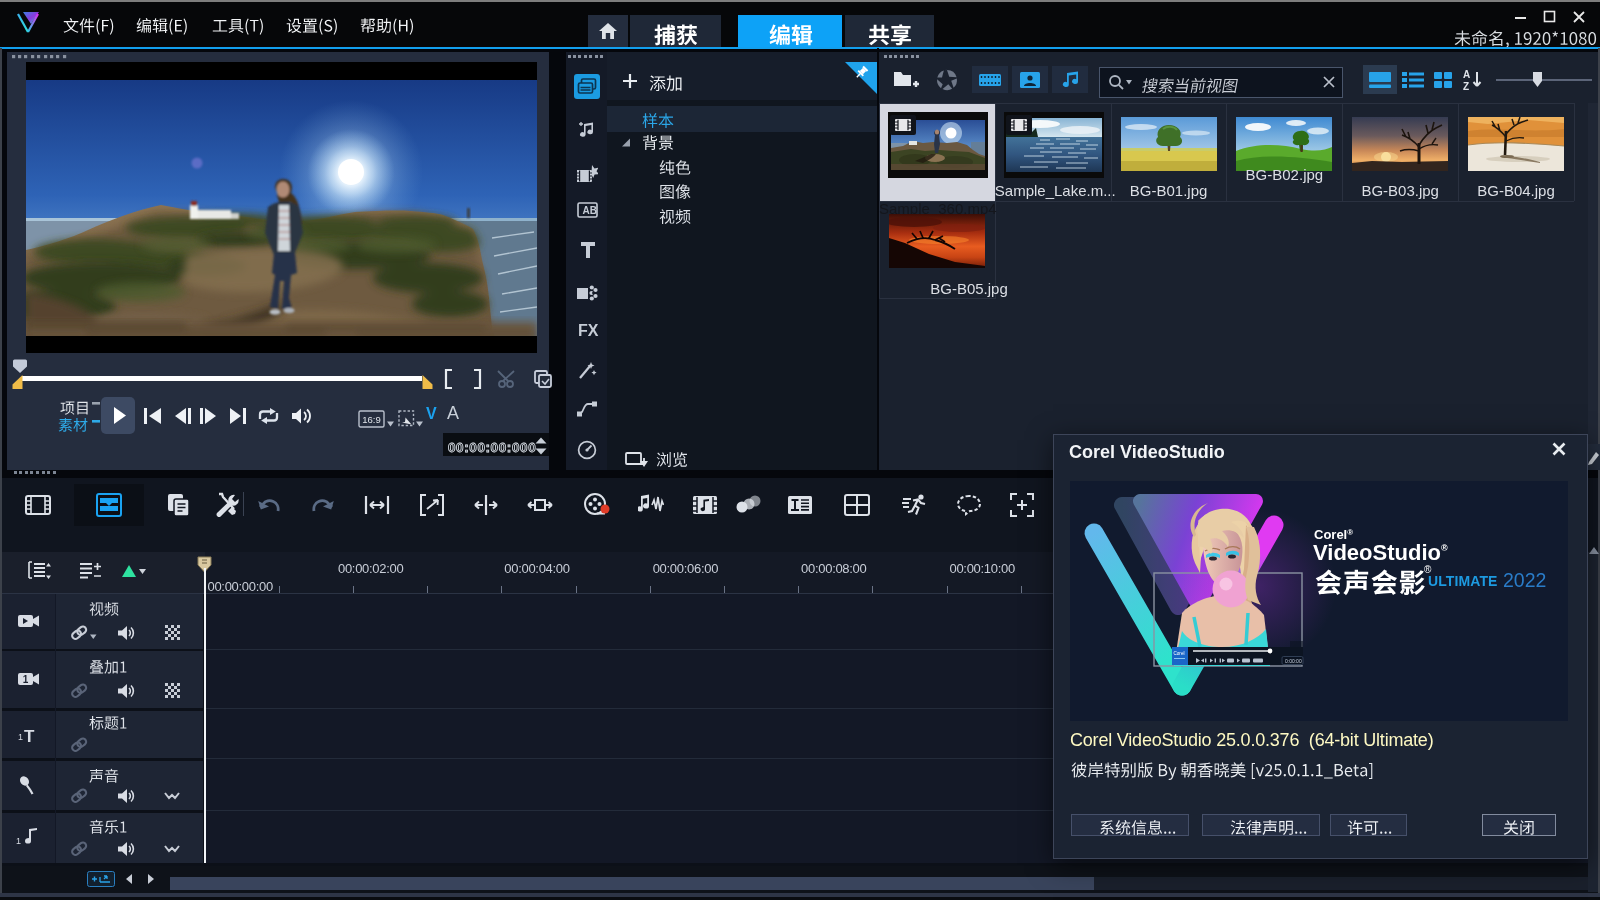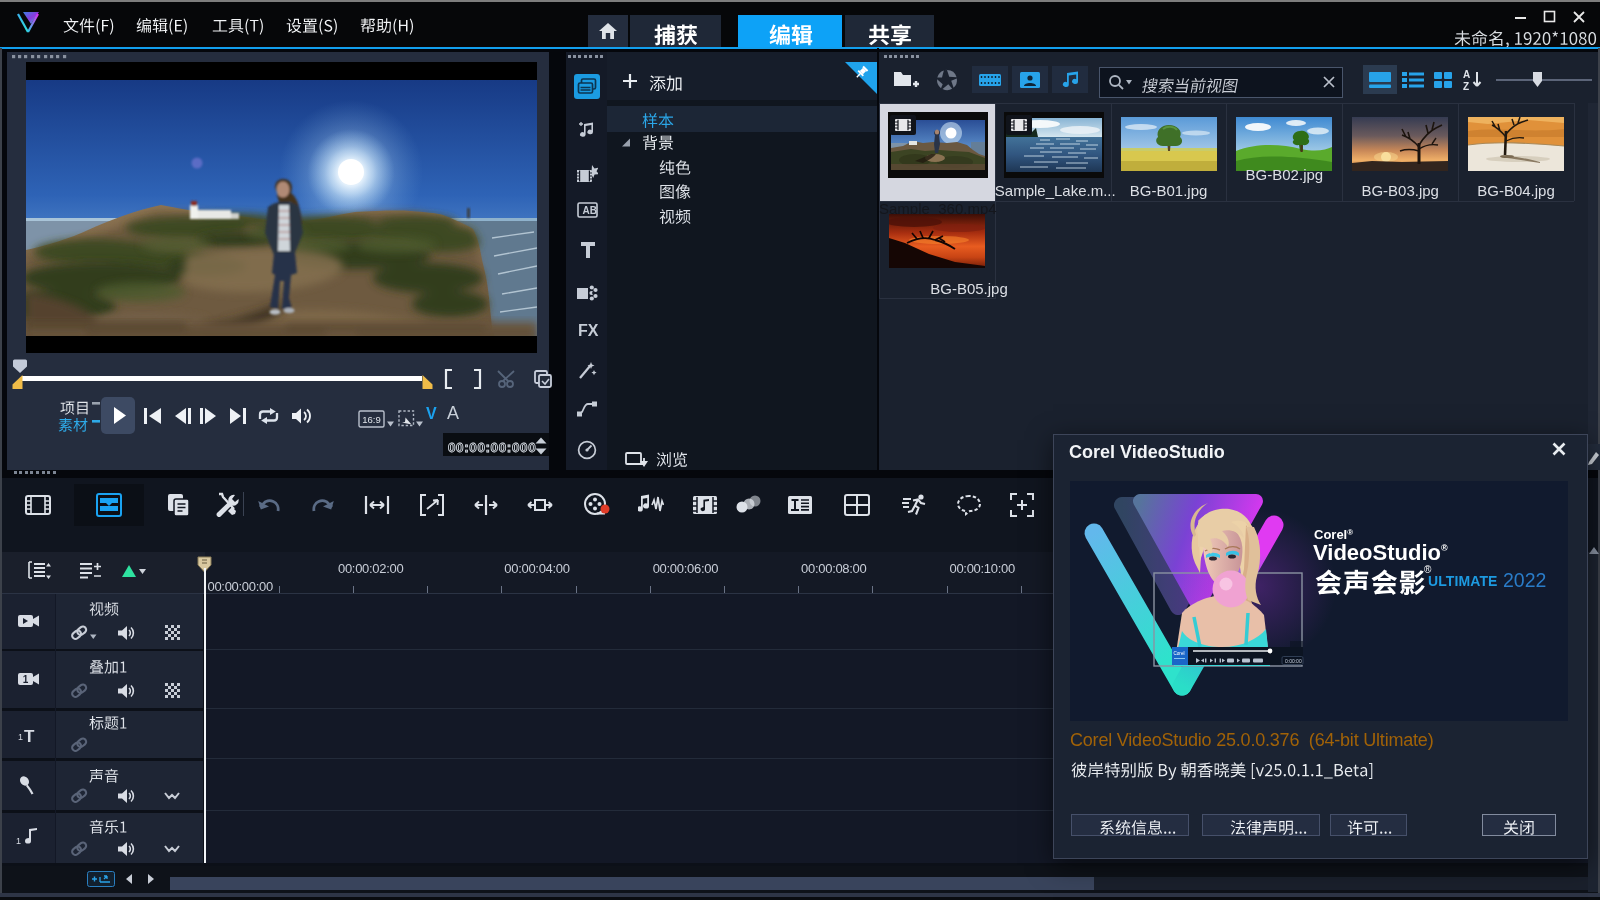--- a/index.html
+++ b/index.html
@@ -1317,21 +1317,21 @@
 <text x="358" y="105" font-size="14" font-weight="bold" fill="#1d9ae0" font-family="Liberation Sans" letter-spacing="0.1">ULTIMATE</text>
 <text x="433" y="106" font-size="19.5" fill="#2a7cc8" font-family="Liberation Sans">2022</text>
 </svg>
     </div>
 <div style="position:absolute;left:1314px;top:563px;">
       <svg width="113" height="40" style="overflow:visible">
         <path fill="#ffffff" transform="translate(1,29.7)" d="M4.3 1.9C5.6 1.4 7.5 1.4 20.9 0.4C21.4 1.1 21.9 1.8 22.2 2.4L25.1 0.6C23.9 -1.4 21.4 -4.2 19.1 -6.3L16.3 -4.9C17.1 -4.2 17.8 -3.3 18.6 -2.5L9.2 -1.9C10.7 -3.3 12.2 -4.9 13.4 -6.4H24.8V-9.6H2.4V-6.4H8.9C7.5 -4.6 6 -3.2 5.3 -2.7C4.5 -1.9 3.9 -1.5 3.2 -1.4C3.6 -0.4 4.1 1.2 4.3 1.9ZM13.4 -23.1C10.8 -19.6 5.9 -16.3 0.7 -14.4C1.5 -13.7 2.6 -12.3 3.1 -11.5C4.5 -12.1 5.9 -12.8 7.2 -13.6V-11.8H19.9V-13.9C21.2 -13 22.7 -12.3 24.1 -11.7C24.6 -12.6 25.6 -13.9 26.4 -14.6C22.4 -15.8 18.1 -18.3 15.4 -20.5L16.3 -21.7ZM9 -14.8C10.7 -15.9 12.2 -17.1 13.6 -18.5C14.9 -17.3 16.6 -16 18.3 -14.8Z M39.7 -22.9V-20.9H29.5V-18.2H39.7V-16.5H31.3V-13.8H52V-16.5H43V-18.2H53.2V-20.9H43V-22.9ZM31.7 -12.3V-8.9C31.7 -6.2 31.4 -2.3 28.4 0.4C29.1 0.8 30.4 1.9 30.9 2.5C32.9 0.7 33.9 -1.7 34.4 -4.1H48.3V-2.6H51.6V-12.3ZM48.3 -6.8H42.9V-9.7H48.3ZM34.8 -6.8C34.9 -7.6 34.9 -8.3 34.9 -8.9V-9.7H39.8V-6.8Z M60.1 1.9C61.4 1.4 63.3 1.4 76.7 0.4C77.2 1.1 77.7 1.8 78 2.4L80.9 0.6C79.7 -1.4 77.2 -4.2 74.9 -6.3L72.1 -4.9C72.9 -4.2 73.6 -3.3 74.4 -2.5L65 -1.9C66.5 -3.3 68 -4.9 69.2 -6.4H80.6V-9.6H58.2V-6.4H64.7C63.3 -4.6 61.8 -3.2 61.1 -2.7C60.3 -1.9 59.7 -1.5 59 -1.4C59.4 -0.4 59.9 1.2 60.1 1.9ZM69.2 -23.1C66.6 -19.6 61.7 -16.3 56.5 -14.4C57.3 -13.7 58.4 -12.3 58.9 -11.5C60.3 -12.1 61.7 -12.8 63 -13.6V-11.8H75.7V-13.9C77 -13 78.5 -12.3 79.9 -11.7C80.4 -12.6 81.4 -13.9 82.2 -14.6C78.2 -15.8 73.9 -18.3 71.2 -20.5L72.1 -21.7ZM64.8 -14.8C66.5 -15.9 68 -17.1 69.4 -18.5C70.7 -17.3 72.4 -16 74.1 -14.8Z M105.7 -22.5C104.3 -20.3 101.6 -18.1 99.3 -16.9C100.1 -16.3 101.1 -15.3 101.6 -14.7C104.2 -16.3 106.9 -18.6 108.8 -21.2ZM106.4 -15.1C104.8 -12.9 101.9 -10.6 99.4 -9.2C100.2 -8.6 101.1 -7.7 101.6 -6.9C104.4 -8.6 107.4 -11.2 109.3 -13.9ZM89.6 -7.5H95.6V-6.1H89.6ZM89.2 -17.2H96V-16.1H89.2ZM89.2 -20H96V-19H89.2ZM87.3 -3.9C86.8 -2.6 85.9 -1.1 84.9 -0.1C85.5 0.3 86.6 1.1 87.1 1.6C88.1 0.5 89.3 -1.5 90 -3.1ZM94.6 -2.9C95.4 -1.6 96.3 0.3 96.7 1.5L99.1 0.3L98.9 -0.2C99.7 0.4 100.6 1.4 101 2.2C104.6 0.2 107.8 -2.8 109.8 -6.5L106.8 -7.6C105.2 -4.5 102 -1.9 98.8 -0.4C98.3 -1.4 97.5 -2.8 96.8 -3.9ZM90.6 -13.7 91 -13H84.9V-10.5H100.1V-13H94.5C94.3 -13.4 94.1 -13.8 93.8 -14.2H99.2V-22H86.1V-14.2H92.9ZM86.6 -9.6V-4H90.9V-0.5C90.9 -0.3 90.9 -0.2 90.6 -0.2C90.3 -0.2 89.5 -0.2 88.6 -0.2C89 0.5 89.4 1.6 89.5 2.4C91 2.4 92.1 2.4 93 2C93.9 1.6 94.1 0.9 94.1 -0.4V-4H98.8V-9.6Z"></path>
       </svg>
     </div>
 <div style="position:absolute;left:1424px;top:559px;"><span style="font:10px 'Liberation Sans';color:#fff;">®</span></div>
-<div style="position:absolute;left:1070px;top:730px;"><span style="font:18px 'Liberation Sans';color:#a16207;letter-spacing:-0.2px;">Corel VideoStudio 25.0.0.376&nbsp; (64-bit Ultimate)</span></div>
+<div style="position:absolute;left:1070px;top:730px;"><span style="font:18px 'Liberation Sans';color:#fef9c3;letter-spacing:-0.2px;">Corel VideoStudio 25.0.0.376&nbsp; (64-bit Ultimate)</span></div>
 <div style="position:absolute;left:1070px;top:758px;">
       <svg width="305" height="24" style="overflow:visible">
         <path fill="#e8ebef" transform="translate(1,18.2)" d="M4 -13.8C3.3 -12.7 2 -11.3 0.7 -10.4C0.9 -10.2 1.2 -9.7 1.4 -9.4C2.8 -10.4 4.3 -11.9 5.2 -13.4ZM4.3 -10.2C3.4 -8.5 1.9 -6.8 0.5 -5.7C0.7 -5.5 1.1 -4.8 1.2 -4.5C1.7 -5 2.3 -5.6 2.8 -6.2V1.3H4V-7.7C4.6 -8.3 5 -9.1 5.4 -9.8ZM6.2 -11.4V-7.1C6.2 -4.8 6.1 -1.7 4.5 0.4C4.7 0.6 5.2 1 5.4 1.2C6.9 -0.9 7.3 -3.9 7.4 -6.3H7.6C8.2 -4.5 9 -3 10.2 -1.8C9.1 -0.8 7.8 -0.1 6.5 0.3C6.7 0.5 7 1 7.2 1.3C8.5 0.8 9.9 0 11 -0.9C12.1 0 13.4 0.8 14.9 1.3C15.1 1 15.5 0.5 15.7 0.2C14.3 -0.2 13 -0.9 11.9 -1.8C13.2 -3.1 14.1 -4.9 14.7 -7.1L13.9 -7.4L13.7 -7.4H11.2V-10.3H13.9C13.7 -9.5 13.5 -8.7 13.3 -8.2L14.4 -7.9C14.7 -8.7 15.1 -10.1 15.5 -11.3L14.6 -11.5L14.4 -11.4H11.2V-13.9H10V-11.4ZM10 -10.3V-7.4H7.4V-10.3ZM13.2 -6.3C12.7 -4.8 11.9 -3.6 11 -2.6C10 -3.6 9.3 -4.9 8.7 -6.3Z M18.5 -8.7V-5.5C18.5 -3.8 18.4 -1.5 17.1 0.2C17.3 0.4 17.9 0.8 18.1 1C19.5 -0.8 19.7 -3.5 19.7 -5.5V-7.6H31.9V-8.7ZM20.3 -3.3V-2.2H25.5V1.3H26.7V-2.2H32.2V-3.3H26.7V-5.1H31.3V-6.2H21.1V-5.1H25.5V-3.3ZM24.1 -13.9V-11.1H19.8V-13.2H18.6V-10H31.1V-13.2H29.8V-11.1H25.4V-13.9Z M40.5 -3.5C41.3 -2.7 42.2 -1.6 42.6 -0.8L43.6 -1.4C43.2 -2.2 42.3 -3.3 41.5 -4.1ZM43.6 -13.9V-12.1H40.4V-10.9H43.6V-8.8H39.4V-7.7H45.6V-5.7H39.7V-4.5H45.6V-0.2C45.6 0 45.5 0.1 45.3 0.1C45 0.1 44.1 0.1 43.1 0.1C43.3 0.4 43.4 1 43.5 1.3C44.7 1.3 45.6 1.3 46.1 1.1C46.6 0.9 46.8 0.5 46.8 -0.2V-4.5H48.7V-5.7H46.8V-7.7H48.8V-8.8H44.8V-10.9H48V-12.1H44.8V-13.9ZM34.6 -12.6C34.5 -10.5 34.1 -8.4 33.6 -7C33.9 -6.9 34.4 -6.6 34.6 -6.5C34.8 -7.2 35.1 -8.2 35.2 -9.3H36.5V-5.2C35.5 -4.9 34.5 -4.7 33.8 -4.5L34 -3.2L36.5 -4V1.3H37.7V-4.4L39.4 -4.9L39.3 -6.1L37.7 -5.6V-9.3H39.3V-10.5H37.7V-13.8H36.5V-10.5H35.4C35.5 -11.1 35.6 -11.7 35.6 -12.4Z M59.8 -11.9V-2.7H61V-11.9ZM63.3 -13.5V-0.3C63.3 0 63.2 0.1 62.9 0.1C62.6 0.1 61.7 0.1 60.5 0.1C60.7 0.4 60.9 1 61 1.3C62.5 1.3 63.3 1.3 63.9 1.1C64.3 0.9 64.6 0.5 64.6 -0.3V-13.5ZM52.2 -12H56.4V-8.8H52.2ZM51 -13.1V-7.7H57.6V-13.1ZM53.4 -7.3 53.3 -5.9H50.4V-4.7H53.2C52.9 -2.4 52.1 -0.6 50 0.5C50.3 0.7 50.7 1.1 50.8 1.4C53.2 0.1 54 -2.1 54.4 -4.7H56.6C56.5 -1.6 56.3 -0.4 56.1 -0.1C55.9 0 55.8 0 55.5 0C55.3 0 54.6 0 53.9 -0C54.1 0.3 54.3 0.8 54.3 1.2C55 1.2 55.7 1.2 56.1 1.1C56.5 1.1 56.8 1 57.1 0.6C57.5 0.1 57.7 -1.3 57.9 -5.3C57.9 -5.5 57.9 -5.9 57.9 -5.9H54.5L54.5 -7.3Z M67.7 -13.5V-7C67.7 -4.5 67.6 -1.5 66.5 0.6C66.8 0.8 67.2 1.1 67.4 1.4C68.4 -0.3 68.7 -2.5 68.8 -4.7H71.1V1.3H72.2V-5.8H68.9L68.9 -7V-8.2H73.2V-9.3H71.8V-13.9H70.7V-9.3H68.9V-13.5ZM80.1 -7.9C79.7 -6 79.1 -4.4 78.3 -3.1C77.5 -4.5 76.9 -6.1 76.5 -7.9ZM74 -12.7V-7C74 -4.6 73.8 -1.5 72.6 0.7C72.8 0.9 73.3 1.2 73.5 1.4C75 -1 75.2 -4.3 75.2 -7V-7.9H75.5C75.9 -5.7 76.6 -3.7 77.5 -2.1C76.7 -1 75.6 -0.2 74.5 0.3C74.7 0.6 75.1 1.1 75.2 1.4C76.3 0.8 77.4 -0 78.2 -1.1C79 -0 79.9 0.8 81 1.4C81.2 1 81.6 0.6 81.9 0.4C80.7 -0.2 79.8 -1 79 -2C80.1 -3.8 81 -6 81.4 -8.9L80.6 -9.1L80.4 -9H75.2V-11.7C77.4 -11.9 79.9 -12.2 81.6 -12.7L80.9 -13.7C79.2 -13.3 76.4 -12.9 74 -12.7Z M87.9 0H91.7C94.4 0 96.3 -1.2 96.3 -3.5C96.3 -5.2 95.3 -6.2 93.8 -6.4V-6.5C95 -6.9 95.6 -7.9 95.6 -9.1C95.6 -11.3 93.9 -12.1 91.4 -12.1H87.9ZM89.4 -7V-10.9H91.2C93.1 -10.9 94.1 -10.4 94.1 -8.9C94.1 -7.7 93.3 -7 91.2 -7ZM89.4 -1.2V-5.8H91.5C93.6 -5.8 94.8 -5.1 94.8 -3.6C94.8 -2 93.6 -1.2 91.5 -1.2Z M98.7 3.9C100.5 3.9 101.4 2.5 102.1 0.8L105.4 -9H104L102.3 -4C102.1 -3.2 101.8 -2.3 101.6 -1.5H101.5C101.2 -2.3 100.9 -3.2 100.6 -4L98.8 -9H97.3L100.8 0L100.7 0.7C100.3 1.8 99.6 2.6 98.6 2.6C98.4 2.6 98.1 2.5 97.9 2.5L97.6 3.7C97.9 3.8 98.3 3.9 98.7 3.9Z M111.8 -6.3H116V-5H111.8ZM111.8 -8.6H116V-7.3H111.8ZM110 -2.7V-1.6H113.3V1.3H114.5V-1.6H117.7V-2.7H114.5V-4H117.2V-9.6H114.5V-10.9H117.7V-12H114.5V-13.9H113.3V-12H110.2V-10.9H113.3V-9.6H110.7V-4H113.3V-2.7ZM123.3 -8V-5.2H119.7C119.7 -5.8 119.8 -6.4 119.8 -7V-8ZM123.3 -9.1H119.8V-11.9H123.3ZM118.6 -13.1V-7C118.6 -4.5 118.4 -1.5 116.2 0.6C116.5 0.8 117 1.1 117.2 1.4C118.7 -0.1 119.3 -2.1 119.6 -4.1H123.3V-0.2C123.3 0 123.2 0.1 122.9 0.1C122.7 0.1 121.9 0.1 121 0.1C121.2 0.4 121.4 1 121.5 1.3C122.7 1.3 123.4 1.3 123.9 1.1C124.3 0.9 124.5 0.5 124.5 -0.2V-13.1Z M130.4 -1.8H137.9V-0.3H130.4ZM130.4 -2.7V-4.2H137.9V-2.7ZM129.2 -5.2V1.3H130.4V0.7H137.9V1.3H139.2V-5.2ZM138.7 -13.7C136.3 -13.1 131.8 -12.7 128.1 -12.5C128.2 -12.2 128.4 -11.7 128.4 -11.4C130 -11.5 131.7 -11.6 133.4 -11.8V-10.1H126.8V-8.9H132.1C130.6 -7.4 128.5 -6 126.4 -5.3C126.7 -5 127.1 -4.6 127.3 -4.3C129.5 -5.2 131.9 -6.9 133.4 -8.9V-5.7H134.7V-8.9C136.3 -7 138.8 -5.3 140.9 -4.5C141.1 -4.8 141.5 -5.2 141.8 -5.5C139.8 -6.2 137.5 -7.5 136.1 -8.9H141.4V-10.1H134.7V-11.9C136.5 -12.1 138.3 -12.4 139.6 -12.8Z M146.9 -6.8V-3.1H144.6V-6.8ZM146.9 -7.9H144.6V-11.6H146.9ZM143.6 -12.7V-0.6H144.6V-1.9H147.9V-12.7ZM156.1 -10.7C155.4 -9.9 154.6 -9.3 153.5 -8.7C153.2 -9.3 152.8 -10 152.6 -10.8L157.5 -11.3L157.4 -12.3L152.3 -11.8C152.1 -12.4 152 -13.1 152 -13.8H150.9C150.9 -13.1 151 -12.3 151.2 -11.7L148.5 -11.4L148.7 -10.4L151.4 -10.6C151.7 -9.8 152.1 -8.9 152.5 -8.2C151.3 -7.7 149.8 -7.3 148.4 -7C148.6 -6.8 149 -6.3 149.2 -6C150.5 -6.4 151.9 -6.8 153.1 -7.4C154 -6.3 155.1 -5.7 156.2 -5.7C157.3 -5.7 157.7 -6.2 157.9 -7.9C157.6 -8 157.2 -8.2 157 -8.4C156.9 -7.2 156.7 -6.8 156.3 -6.8C155.6 -6.7 154.9 -7.2 154.2 -7.9C155.4 -8.5 156.4 -9.3 157.2 -10.3ZM148.4 -5V-4H151C150.8 -1.7 150.2 -0.4 147.7 0.3C148 0.5 148.4 1 148.5 1.3C151.3 0.4 152 -1.3 152.2 -4H153.8V-0.4C153.8 0.7 154.1 1.1 155.3 1.1C155.5 1.1 156.6 1.1 156.8 1.1C157.8 1.1 158.1 0.6 158.2 -1.2C157.9 -1.3 157.4 -1.5 157.2 -1.6C157.1 -0.2 157 0.1 156.7 0.1C156.5 0.1 155.6 0.1 155.5 0.1C155.1 0.1 155 0 155 -0.4V-4H157.9V-5Z M170.3 -13.9C170 -13.2 169.4 -12.2 168.9 -11.6H164.5L165.1 -11.8C164.8 -12.4 164.2 -13.3 163.6 -13.9L162.6 -13.5C163.1 -12.9 163.6 -12.1 163.8 -11.6H160.4V-10.4H166.4V-9.1H161.3V-8H166.4V-6.6H159.8V-5.5H166.3C166.2 -5.1 166.2 -4.6 166.1 -4.2H160.2V-3.1H165.7C164.9 -1.4 163.3 -0.4 159.5 0.2C159.7 0.4 160 1 160.1 1.3C164.4 0.6 166.2 -0.8 167 -3C168.3 -0.6 170.6 0.7 173.9 1.3C174.1 0.9 174.4 0.4 174.7 0.1C171.6 -0.2 169.4 -1.3 168.3 -3.1H174.3V-4.2H167.4C167.5 -4.6 167.5 -5.1 167.6 -5.5H174.5V-6.6H167.7V-8H173V-9.1H167.7V-10.4H173.7V-11.6H170.2C170.7 -12.1 171.2 -12.9 171.6 -13.5Z M180.8 2.8H184V1.9H181.9V-12.2H184V-13.1H180.8Z M188.1 0H189.8L193 -9H191.5L189.8 -3.9C189.5 -3 189.2 -2.1 189 -1.2H188.9C188.6 -2.1 188.3 -3 188.1 -3.9L186.4 -9H184.8Z M193.9 0H201.5V-1.3H198.2C197.6 -1.3 196.8 -1.2 196.2 -1.2C199 -3.9 201 -6.3 201 -8.8C201 -10.9 199.6 -12.3 197.4 -12.3C195.9 -12.3 194.8 -11.6 193.9 -10.5L194.7 -9.7C195.4 -10.5 196.3 -11.1 197.2 -11.1C198.7 -11.1 199.5 -10.1 199.5 -8.7C199.5 -6.6 197.7 -4.2 193.9 -0.9Z M206.7 0.2C208.7 0.2 210.6 -1.3 210.6 -3.9C210.6 -6.6 209 -7.8 207 -7.8C206.3 -7.8 205.7 -7.6 205.2 -7.3L205.5 -10.8H210V-12.1H204.2L203.8 -6.5L204.6 -5.9C205.3 -6.4 205.8 -6.6 206.6 -6.6C208.1 -6.6 209.1 -5.6 209.1 -3.9C209.1 -2.1 208 -1 206.5 -1C205.1 -1 204.2 -1.7 203.6 -2.4L202.8 -1.4C203.6 -0.6 204.8 0.2 206.7 0.2Z M213.8 0.2C214.4 0.2 214.9 -0.2 214.9 -0.9C214.9 -1.6 214.4 -2.1 213.8 -2.1C213.2 -2.1 212.7 -1.6 212.7 -0.9C212.7 -0.2 213.2 0.2 213.8 0.2Z M220.7 0.2C223 0.2 224.4 -1.9 224.4 -6.1C224.4 -10.3 223 -12.3 220.7 -12.3C218.4 -12.3 216.9 -10.3 216.9 -6.1C216.9 -1.9 218.4 0.2 220.7 0.2ZM220.7 -1C219.3 -1 218.4 -2.5 218.4 -6.1C218.4 -9.6 219.3 -11.1 220.7 -11.1C222.1 -11.1 223 -9.6 223 -6.1C223 -2.5 222.1 -1 220.7 -1Z M227.6 0.2C228.1 0.2 228.6 -0.2 228.6 -0.9C228.6 -1.6 228.1 -2.1 227.6 -2.1C226.9 -2.1 226.5 -1.6 226.5 -0.9C226.5 -0.2 226.9 0.2 227.6 0.2Z M231.3 0H237.9V-1.3H235.5V-12.1H234.3C233.7 -11.7 232.9 -11.4 231.8 -11.2V-10.3H234V-1.3H231.3Z M241.3 0.2C241.9 0.2 242.4 -0.2 242.4 -0.9C242.4 -1.6 241.9 -2.1 241.3 -2.1C240.7 -2.1 240.2 -1.6 240.2 -0.9C240.2 -0.2 240.7 0.2 241.3 0.2Z M245 0H251.7V-1.3H249.2V-12.1H248.1C247.4 -11.7 246.7 -11.4 245.6 -11.2V-10.3H247.7V-1.3H245Z M253 2.3H261.7V1.3H253Z M263.6 0H267.5C270.2 0 272.1 -1.2 272.1 -3.5C272.1 -5.2 271 -6.2 269.6 -6.4V-6.5C270.7 -6.9 271.4 -7.9 271.4 -9.1C271.4 -11.3 269.7 -12.1 267.2 -12.1H263.6ZM265.2 -7V-10.9H267C268.9 -10.9 269.9 -10.4 269.9 -8.9C269.9 -7.7 269 -7 267 -7ZM265.2 -1.2V-5.8H267.3C269.4 -5.8 270.6 -5.1 270.6 -3.6C270.6 -2 269.3 -1.2 267.3 -1.2Z M278 0.2C279.2 0.2 280.1 -0.2 280.9 -0.7L280.4 -1.7C279.7 -1.3 279 -1 278.1 -1C276.4 -1 275.3 -2.2 275.2 -4.1H281.2C281.2 -4.4 281.3 -4.7 281.3 -5C281.3 -7.5 280 -9.2 277.7 -9.2C275.6 -9.2 273.7 -7.4 273.7 -4.5C273.7 -1.5 275.6 0.2 278 0.2ZM275.1 -5.2C275.3 -7 276.4 -8 277.7 -8C279.1 -8 279.9 -7 279.9 -5.2Z M286.3 0.2C286.8 0.2 287.4 0 287.9 -0.1L287.6 -1.3C287.3 -1.1 287 -1 286.6 -1C285.6 -1 285.2 -1.6 285.2 -2.7V-7.7H287.7V-9H285.2V-11.5H284L283.8 -9L282.4 -8.9V-7.7H283.7V-2.8C283.7 -1 284.4 0.2 286.3 0.2Z M291.8 0.2C292.9 0.2 293.9 -0.4 294.7 -1.1H294.8L294.9 0H296.1V-5.5C296.1 -7.7 295.2 -9.2 293 -9.2C291.6 -9.2 290.3 -8.5 289.5 -8L290.1 -7C290.8 -7.5 291.8 -7.9 292.8 -7.9C294.3 -7.9 294.6 -6.8 294.6 -5.7C290.8 -5.2 289.1 -4.3 289.1 -2.3C289.1 -0.7 290.3 0.2 291.8 0.2ZM292.2 -1C291.3 -1 290.6 -1.4 290.6 -2.4C290.6 -3.6 291.6 -4.3 294.6 -4.7V-2.2C293.8 -1.4 293 -1 292.2 -1Z M298 2.8H301.3V-13.1H298V-12.2H300.2V1.9H298Z"></path>
       </svg>
     </div>
 <div style="position:absolute;left:1071px;top:814px;width:118px;height:22px;background:#242d41;border:1px solid #46506a;"></div>
 <div style="position:absolute;left:1098px;top:816px;">
       <svg width="79" height="24" style="overflow:visible">
         <path fill="#eef1f5" transform="translate(1,17.6)" d="M4.6 -3.6C3.7 -2.4 2.4 -1.2 1.1 -0.5C1.4 -0.3 1.9 0.1 2.2 0.3C3.4 -0.5 4.8 -1.9 5.8 -3.2ZM10.2 -3C11.5 -2 13.2 -0.5 14 0.4L15 -0.4C14.1 -1.3 12.5 -2.7 11.1 -3.7ZM10.6 -7.1C11 -6.7 11.5 -6.3 11.9 -5.8L4.9 -5.3C7.3 -6.5 9.7 -8 12.1 -9.8L11.2 -10.6C10.4 -9.9 9.5 -9.3 8.6 -8.7L4.7 -8.5C5.9 -9.3 7 -10.3 8.1 -11.5C10.2 -11.7 12.2 -12 13.7 -12.3L12.8 -13.3C10.3 -12.7 5.6 -12.2 1.7 -12C1.8 -11.8 2 -11.3 2 -11C3.4 -11.1 4.9 -11.2 6.4 -11.3C5.4 -10.2 4.2 -9.2 3.8 -9C3.3 -8.6 2.9 -8.4 2.6 -8.3C2.7 -8 2.9 -7.5 2.9 -7.3C3.3 -7.4 3.8 -7.5 7 -7.6C5.6 -6.8 4.5 -6.2 3.9 -5.9C2.9 -5.4 2.2 -5.1 1.7 -5C1.8 -4.7 2 -4.2 2.1 -3.9C2.5 -4.1 3.1 -4.2 7.5 -4.5V-0.3C7.5 -0.1 7.5 -0.1 7.2 -0.1C7 -0 6.1 -0 5.1 -0.1C5.3 0.2 5.5 0.8 5.6 1.1C6.8 1.1 7.6 1.1 8.1 0.9C8.6 0.7 8.8 0.4 8.8 -0.3V-4.6L12.7 -4.9C13.2 -4.4 13.6 -3.9 13.9 -3.5L14.8 -4C14.2 -5 12.8 -6.5 11.6 -7.6Z M27.2 -5.6V-0.6C27.2 0.6 27.4 1 28.6 1C28.8 1 29.7 1 30 1C31 1 31.2 0.4 31.3 -1.8C31 -1.9 30.5 -2.1 30.3 -2.3C30.3 -0.4 30.2 -0.1 29.8 -0.1C29.6 -0.1 28.9 -0.1 28.8 -0.1C28.4 -0.1 28.4 -0.1 28.4 -0.6V-5.6ZM24.2 -5.6C24.1 -2.4 23.7 -0.7 21.1 0.3C21.3 0.5 21.7 0.9 21.8 1.2C24.7 0 25.2 -2 25.3 -5.6ZM16.7 -0.8 16.9 0.3C18.4 -0.1 20.3 -0.7 22.1 -1.3L21.9 -2.4C19.9 -1.8 18 -1.2 16.7 -0.8ZM25.5 -13.2C25.8 -12.5 26.2 -11.7 26.4 -11.1H22.5V-10H25.4C24.7 -9 23.6 -7.6 23.2 -7.2C22.9 -6.9 22.5 -6.8 22.2 -6.7C22.3 -6.5 22.5 -5.9 22.6 -5.6C23 -5.8 23.7 -5.8 29.5 -6.4C29.8 -6 30 -5.5 30.2 -5.2L31.2 -5.8C30.7 -6.7 29.7 -8.2 28.8 -9.3L27.9 -8.8C28.2 -8.4 28.6 -7.9 28.9 -7.3L24.5 -7C25.2 -7.8 26.1 -9.1 26.8 -10H31.2V-11.1H26.6L27.6 -11.4C27.4 -12 27 -12.8 26.6 -13.5ZM17 -6.8C17.2 -6.9 17.6 -7 19.5 -7.2C18.8 -6.2 18.2 -5.4 17.9 -5.1C17.4 -4.5 17 -4.1 16.7 -4.1C16.8 -3.8 17 -3.2 17.1 -2.9C17.4 -3.1 17.9 -3.3 21.9 -4.2C21.9 -4.4 21.9 -4.9 21.9 -5.2L18.9 -4.6C20.1 -6 21.3 -7.7 22.3 -9.5L21.2 -10.1C20.9 -9.5 20.6 -8.9 20.2 -8.4L18.2 -8.1C19.2 -9.5 20.2 -11.3 21 -12.9L19.7 -13.5C19 -11.6 17.9 -9.5 17.5 -9C17.1 -8.4 16.8 -8.1 16.5 -8C16.7 -7.7 16.9 -7 17 -6.8Z M38.1 -8.5V-7.5H45.9V-8.5ZM38.1 -6.2V-5.2H45.9V-6.2ZM37 -10.8V-9.8H47.2V-10.8ZM40.7 -13C41.1 -12.4 41.6 -11.5 41.8 -10.9L42.9 -11.4C42.6 -11.9 42.2 -12.8 41.7 -13.4ZM37.9 -3.9V1.3H38.9V0.6H45V1.2H46.1V-3.9ZM38.9 -0.4V-2.9H45V-0.4ZM36.1 -13.4C35.3 -11 34 -8.6 32.5 -7C32.7 -6.7 33.1 -6.1 33.2 -5.9C33.7 -6.5 34.2 -7.2 34.7 -7.9V1.3H35.8V-9.9C36.3 -10.9 36.8 -12 37.2 -13.1Z M52.3 -8.8H59.7V-7.5H52.3ZM52.3 -6.6H59.7V-5.3H52.3ZM52.3 -11H59.7V-9.7H52.3ZM52.2 -3.2V-0.6C52.2 0.7 52.7 1 54.5 1C54.9 1 57.8 1 58.2 1C59.8 1 60.2 0.5 60.3 -1.5C60 -1.6 59.5 -1.8 59.2 -2C59.1 -0.3 59 -0.1 58.1 -0.1C57.5 -0.1 55.1 -0.1 54.6 -0.1C53.6 -0.1 53.4 -0.2 53.4 -0.6V-3.2ZM60.2 -3.1C60.9 -2.1 61.7 -0.7 62 0.2L63.1 -0.3C62.8 -1.2 62 -2.5 61.3 -3.5ZM50.4 -3.3C50 -2.3 49.4 -0.9 48.7 0L49.8 0.5C50.4 -0.4 51 -1.8 51.4 -2.8ZM54.7 -3.8C55.5 -3.1 56.4 -2 56.8 -1.3L57.8 -1.9C57.4 -2.6 56.5 -3.6 55.6 -4.3H60.9V-12H56.1C56.3 -12.4 56.6 -12.9 56.8 -13.4L55.4 -13.6C55.3 -13.1 55.1 -12.5 54.8 -12H51.1V-4.3H55.6Z M66.2 0.2C66.8 0.2 67.3 -0.2 67.3 -0.9C67.3 -1.6 66.8 -2 66.2 -2C65.6 -2 65.2 -1.6 65.2 -0.9C65.2 -0.2 65.6 0.2 66.2 0.2Z M70.7 0.2C71.2 0.2 71.7 -0.2 71.7 -0.9C71.7 -1.6 71.2 -2 70.7 -2C70.1 -2 69.6 -1.6 69.6 -0.9C69.6 -0.2 70.1 0.2 70.7 0.2Z M75.1 0.2C75.7 0.2 76.2 -0.2 76.2 -0.9C76.2 -1.6 75.7 -2 75.1 -2C74.5 -2 74.1 -1.6 74.1 -0.9C74.1 -0.2 74.5 0.2 75.1 0.2Z"></path>
       </svg>

